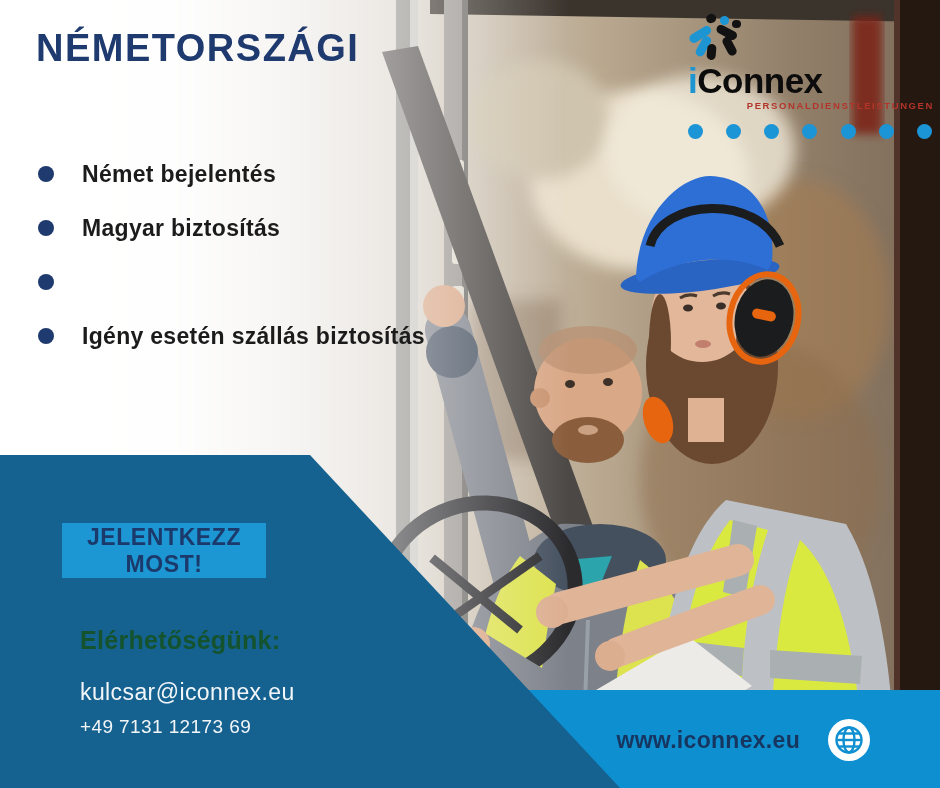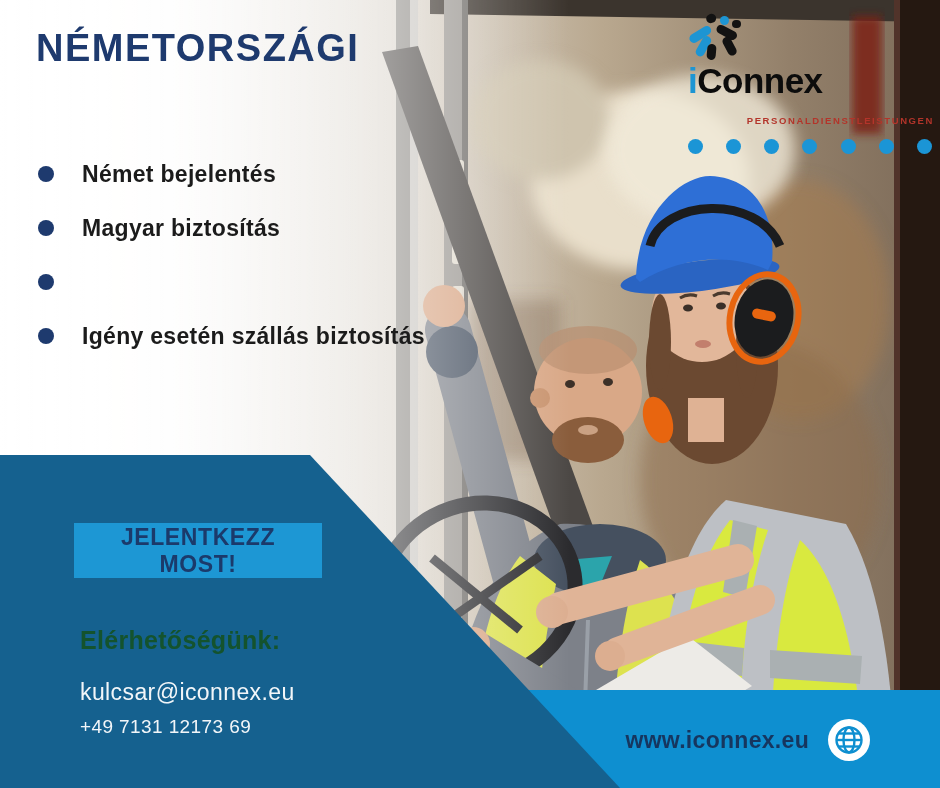--- a/index.html
+++ b/index.html
@@ -24,39 +24,39 @@
   
   .title-block{position:absolute;left:36px;top:22px;z-index:5;color:#1e3a6e;
     font-weight:700;font-size:38px;line-height:53px;letter-spacing:1.5px;}
   
   .logo-block{position:absolute;left:686px;top:10px;width:248px;z-index:5;}
   .logo-row{display:flex;align-items:flex-start;flex-direction:column;}
   .logo-mark{flex:0 0 auto;margin-top:2px;}
   .logo-name{font-size:35px;font-weight:700;letter-spacing:-.5px;line-height:38px;margin-left:2px;}
   .logo-name .i{color:#1d95d3;}
   .logo-name .rest{color:#0c0c0c;}
-  .logo-sub{margin-top:15px;text-align:right;font-size:9.5px;font-weight:700;color:#b3342a;letter-spacing:1.6px;}
+  .logo-sub{margin-top:0;text-align:right;font-size:9.5px;font-weight:700;color:#b3342a;letter-spacing:1.6px;}
   .dots-row{margin-top:13px;display:flex;justify-content:space-between;padding:0 2px;}
   .dots-row .dot{width:15px;height:15px;border-radius:50%;background:#1b95d6;}
   
   .bullet-list{position:absolute;left:38px;top:158px;z-index:5;list-style:none;margin:0;padding:0;}
   .bullet-list li{display:flex;align-items:center;height:32px;margin-bottom:22px;}
   .bullet-dot{flex:0 0 auto;width:16px;height:16px;border-radius:50%;background:#1e3a6e;margin-right:28px;}
   .bullet-text{font-size:23px;font-weight:700;color:#1b1b1b;letter-spacing:.3px;}
   
   .cta-button{
-    position:absolute;left:62px;top:523px;width:248px;height:55px;z-index:6;
+    position:absolute;left:62px;top:523px;width:204px;height:55px;z-index:6;
     background:#1d97d4;border:none;display:flex;align-items:center;justify-content:center;
-    font-family:inherit;font-size:23px;font-weight:700;color:#1b3a6b;letter-spacing:.6px;cursor:pointer;margin-left:12px;
+    font-family:inherit;font-size:23px;font-weight:700;color:#1b3a6b;letter-spacing:.6px;cursor:pointer;
   }
   .contact-heading{position:absolute;left:80px;top:626px;z-index:6;color:#14532d;font-size:25px;font-weight:700;letter-spacing:.3px;}
   .contact-email{position:absolute;left:80px;top:679px;z-index:6;color:#f2f6f9;font-size:23px;letter-spacing:.4px;}
   .contact-phone{position:absolute;left:80px;top:716px;z-index:6;color:#f2f6f9;font-size:19px;letter-spacing:.4px;}
   
-  .website-row{position:absolute;right:70px;top:719px;z-index:6;display:flex;align-items:center;gap:19px;}
+  .website-row{position:absolute;right:70px;top:719px;z-index:6;display:flex;align-items:center;gap:28px;}
   .website-text{font-size:23px;font-weight:700;color:#16365f;letter-spacing:.3px;}
   .globe-wrap{width:42px;height:42px;border-radius:50%;background:#ffffff;display:flex;align-items:center;justify-content:center;}
 </style>
 </head>
 <body>
 
 <div id="canvas">
 
   <svg class="photo-svg" viewBox="0 0 940 788" aria-hidden="true">
     <defs>

